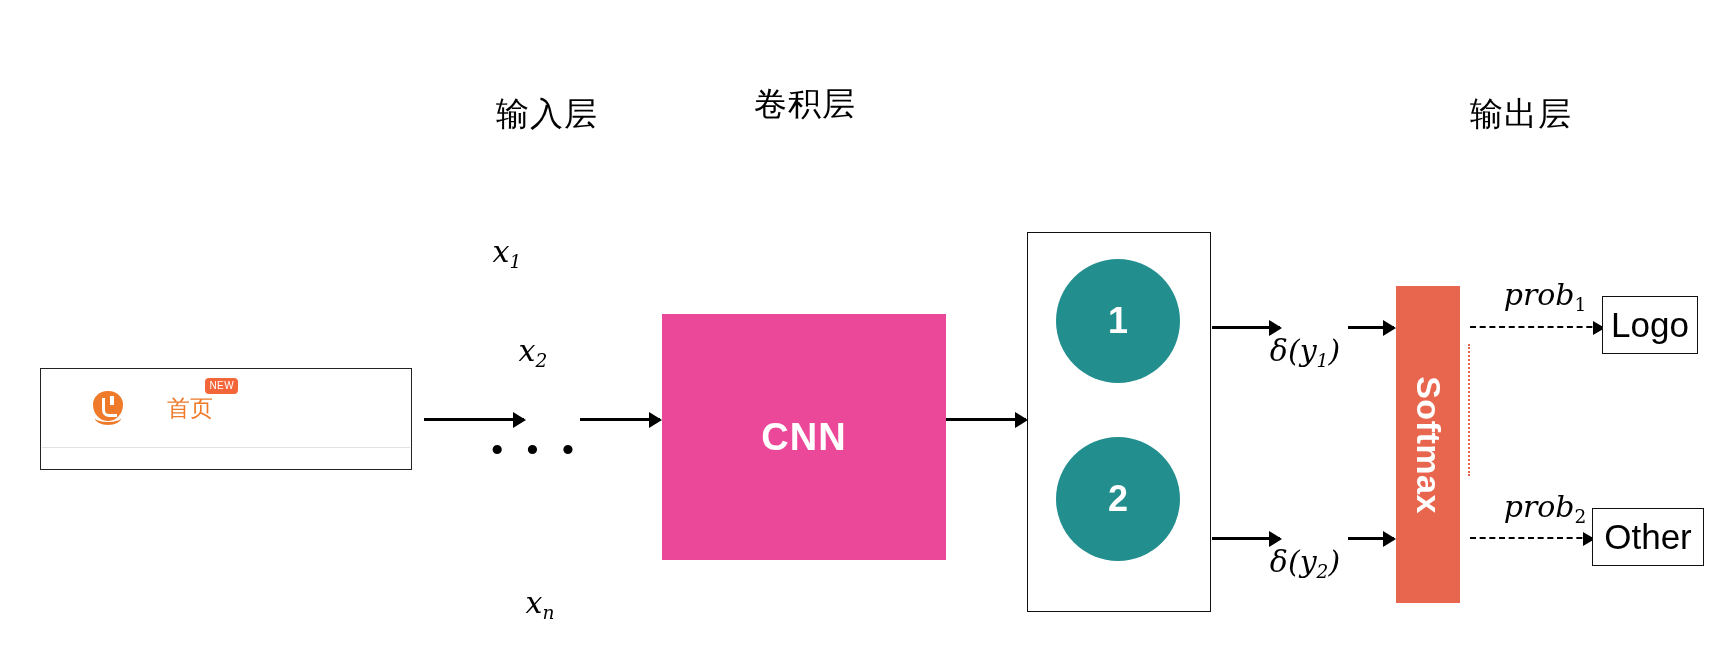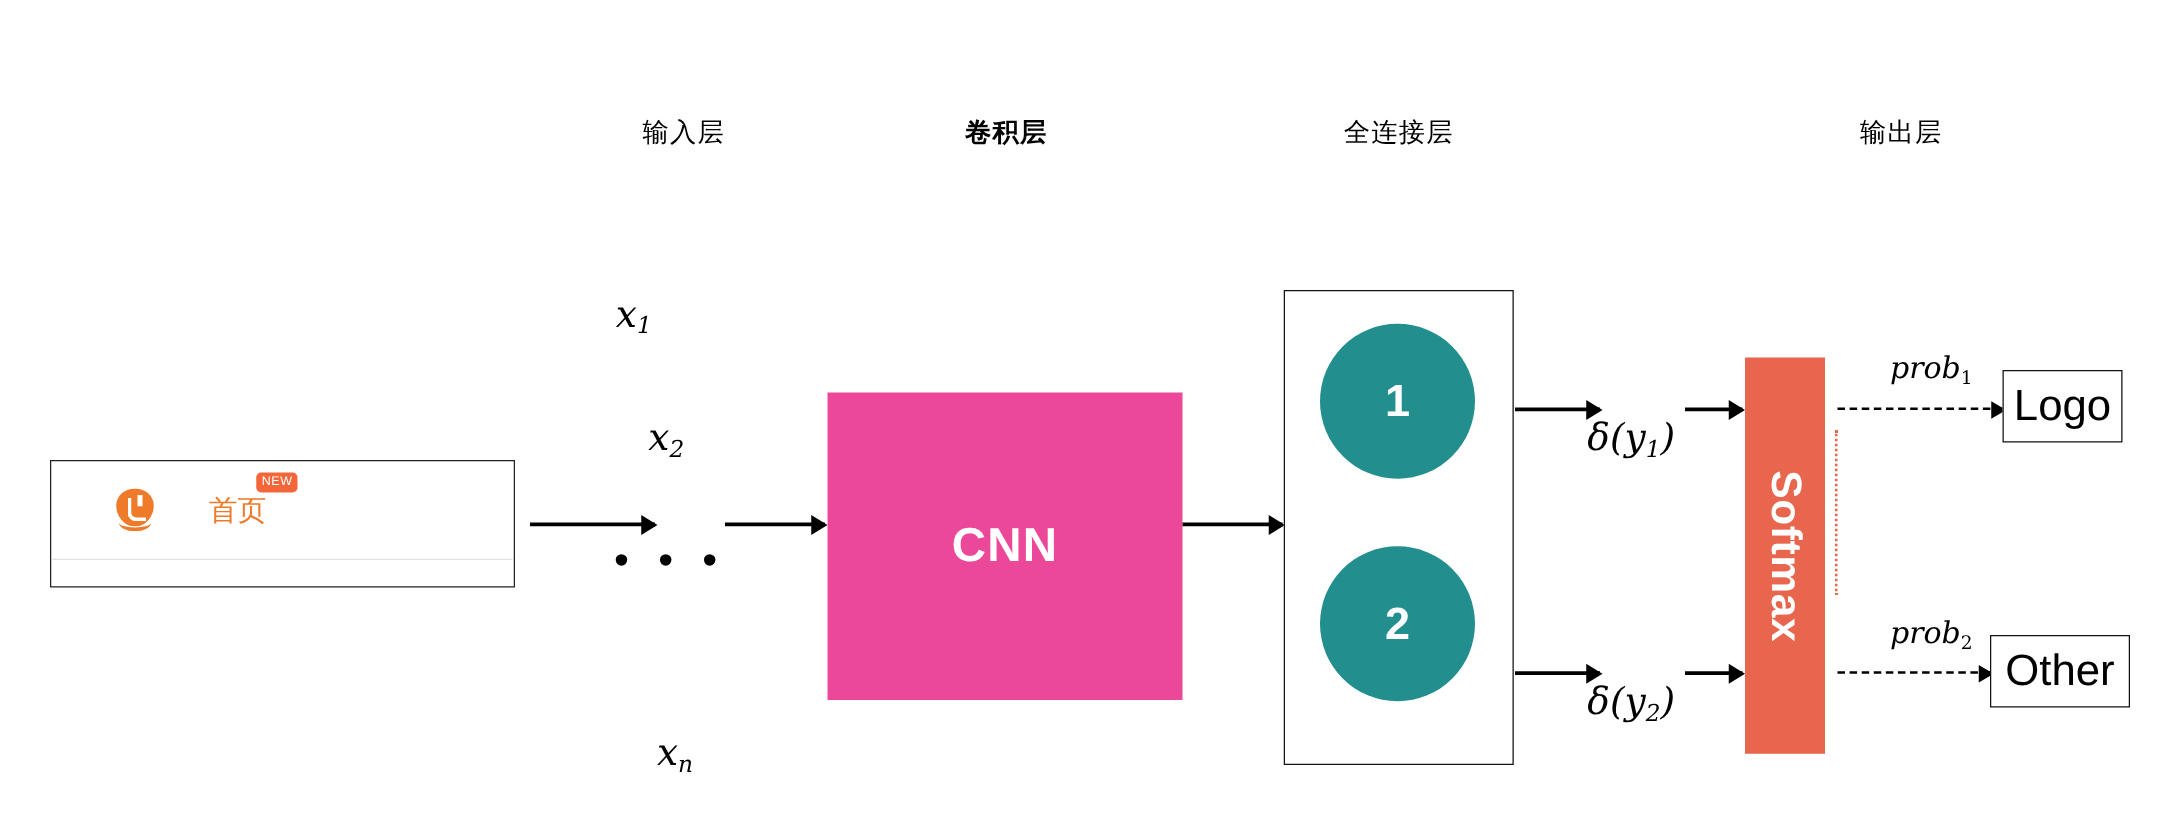--- a/index.html
+++ b/index.html
@@ -15,21 +15,21 @@
     width: 1728px;
     height: 664px;
     background: #ffffff;
     overflow: hidden;
   }
 
   
   .col-title {
     position: absolute;
     font-family: "Liberation Sans", sans-serif;
-    font-size: 21px;
+    font-size: 33px;
     color: #000000;
     white-space: nowrap;
     text-align: center;
     transform: translateX(-50%);
     letter-spacing: 1px;
   }
 
   
   .input-box {
     position: absolute;
@@ -135,21 +135,21 @@
   }
   .math sub {
     font-size: 0.62em;
     font-style: normal;
     vertical-align: -0.3em;
     font-family: "DejaVu Serif", "Liberation Serif", serif;
   }
   .math .it-sub { font-style: italic; }
   .x-label { font-size: 30px; transform: translate(-50%, -50%); }
   .delta-label { font-size: 30px; transform: translate(-50%, -50%); margin-top: 24px; }
-  .prob-label { font-size: 24px; transform: translate(-50%, -50%); }
+  .prob-label { font-size: 30px; transform: translate(-50%, -50%); }
 
   .dots {
     position: absolute;
     font-family: "Liberation Sans", sans-serif;
     font-size: 34px;
     letter-spacing: 7px;
     color: #000000;
     transform: translate(-50%, -50%);
     white-space: nowrap;
   }
@@ -277,22 +277,21 @@
     border-top: 7px solid transparent;
     border-bottom: 7px solid transparent;
   }
 </style>
 </head>
 <body>
 
 <div id="canvas">
 
   <div class="col-title" style="left:547px; top:92px;">输入层</div>
-  <div class="col-title" style="left:805px; top:92px;font-weight:bold;">卷积层</div>
-  <div class="col-title" style="left:1119px; top:92px;">全连接层</div>
+  <div class="col-title" style="left:805px; top:82px;">卷积层</div>
   <div class="col-title" style="left:1521px; top:92px;">输出层</div>
 
   <div class="input-box">
     <div class="input-box-inner">
       <div class="gt-logo-mark">
         <div class="bulb"></div>
         <div class="smile"></div>
       </div>
       <div class="gt-nav">
         <span>首页</span>

